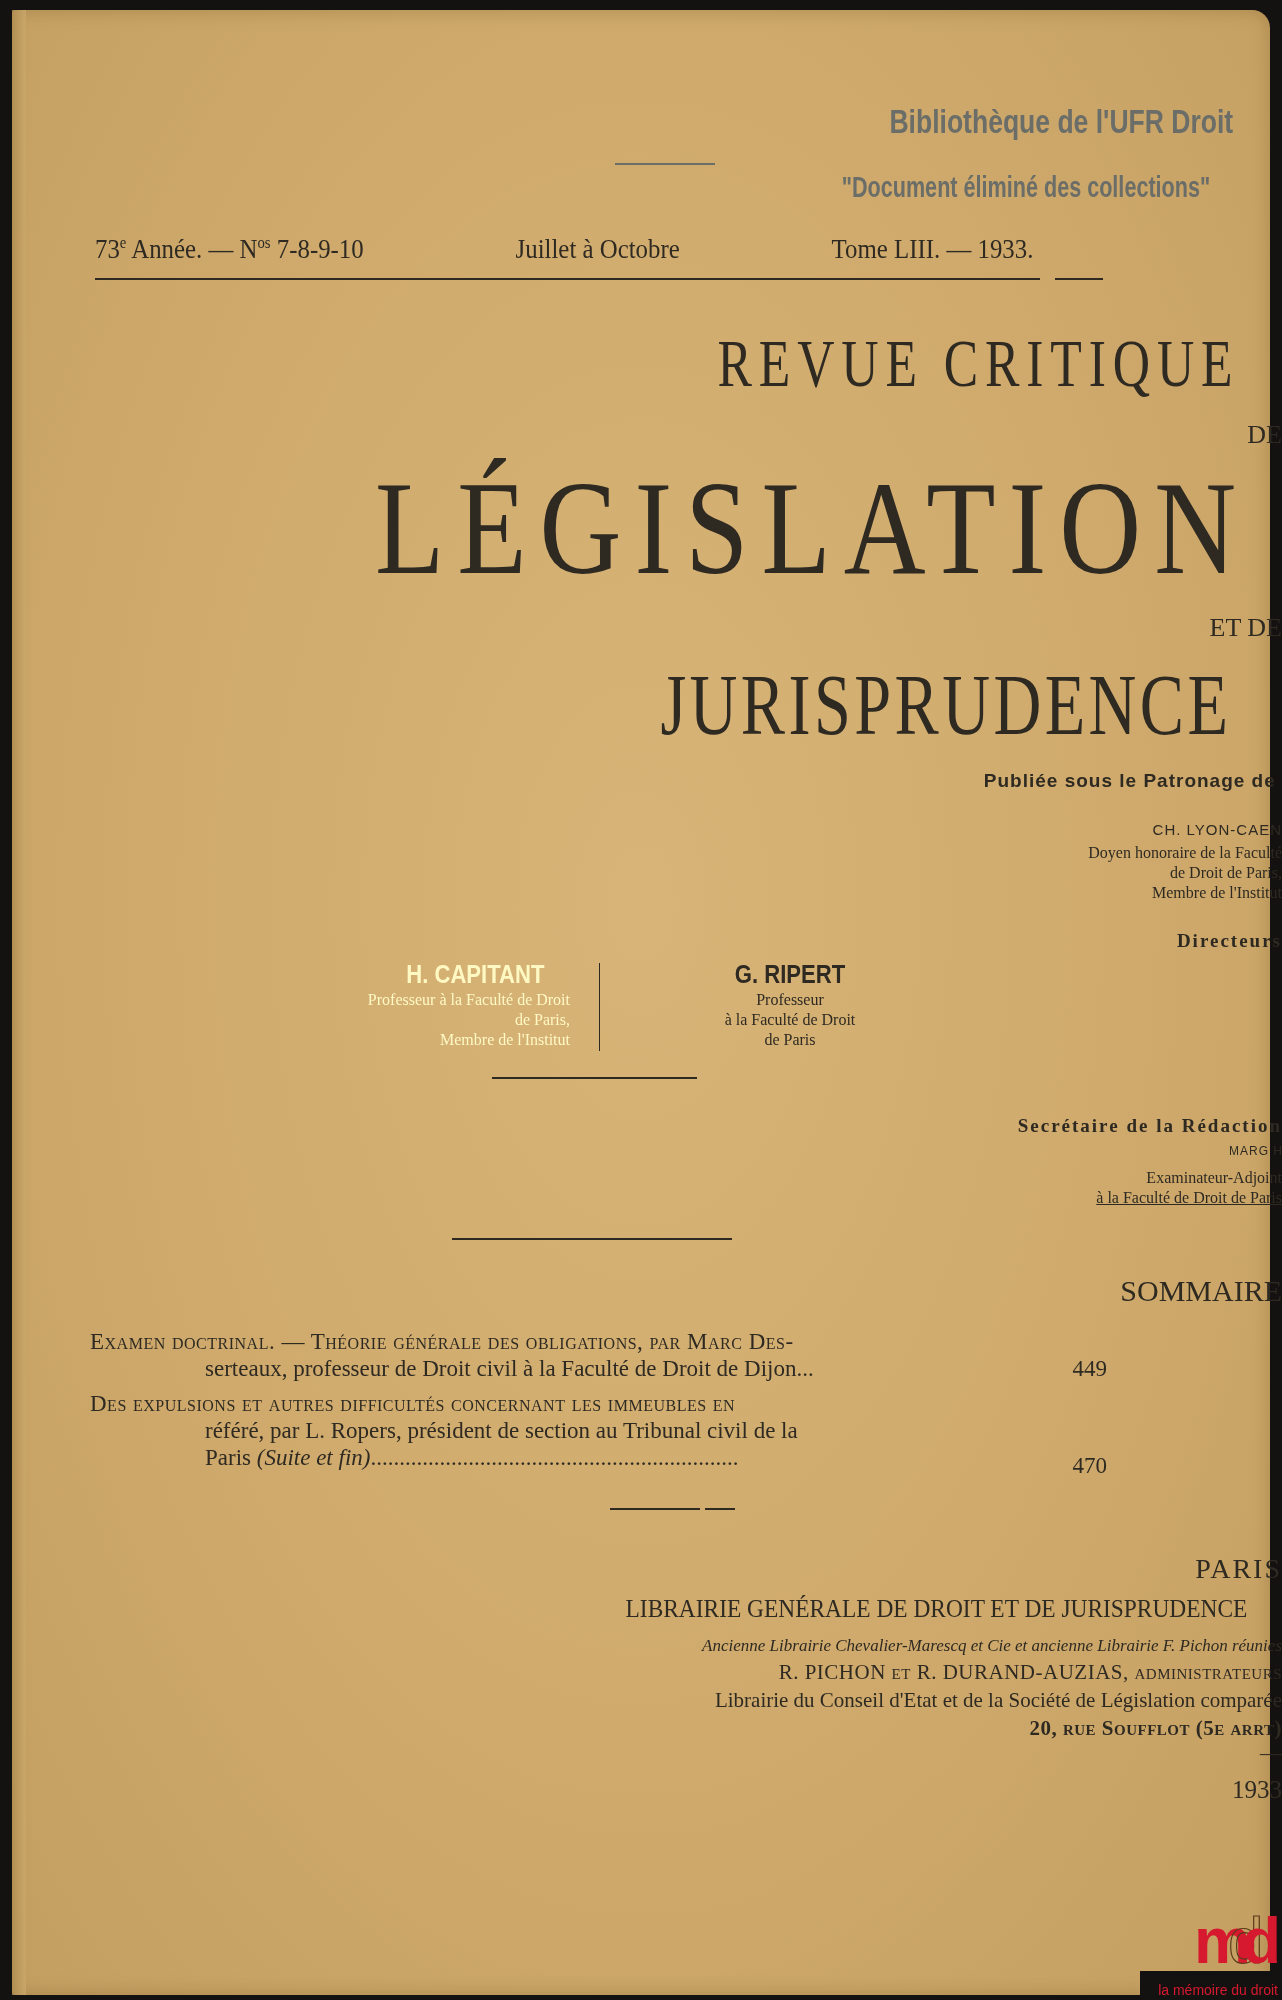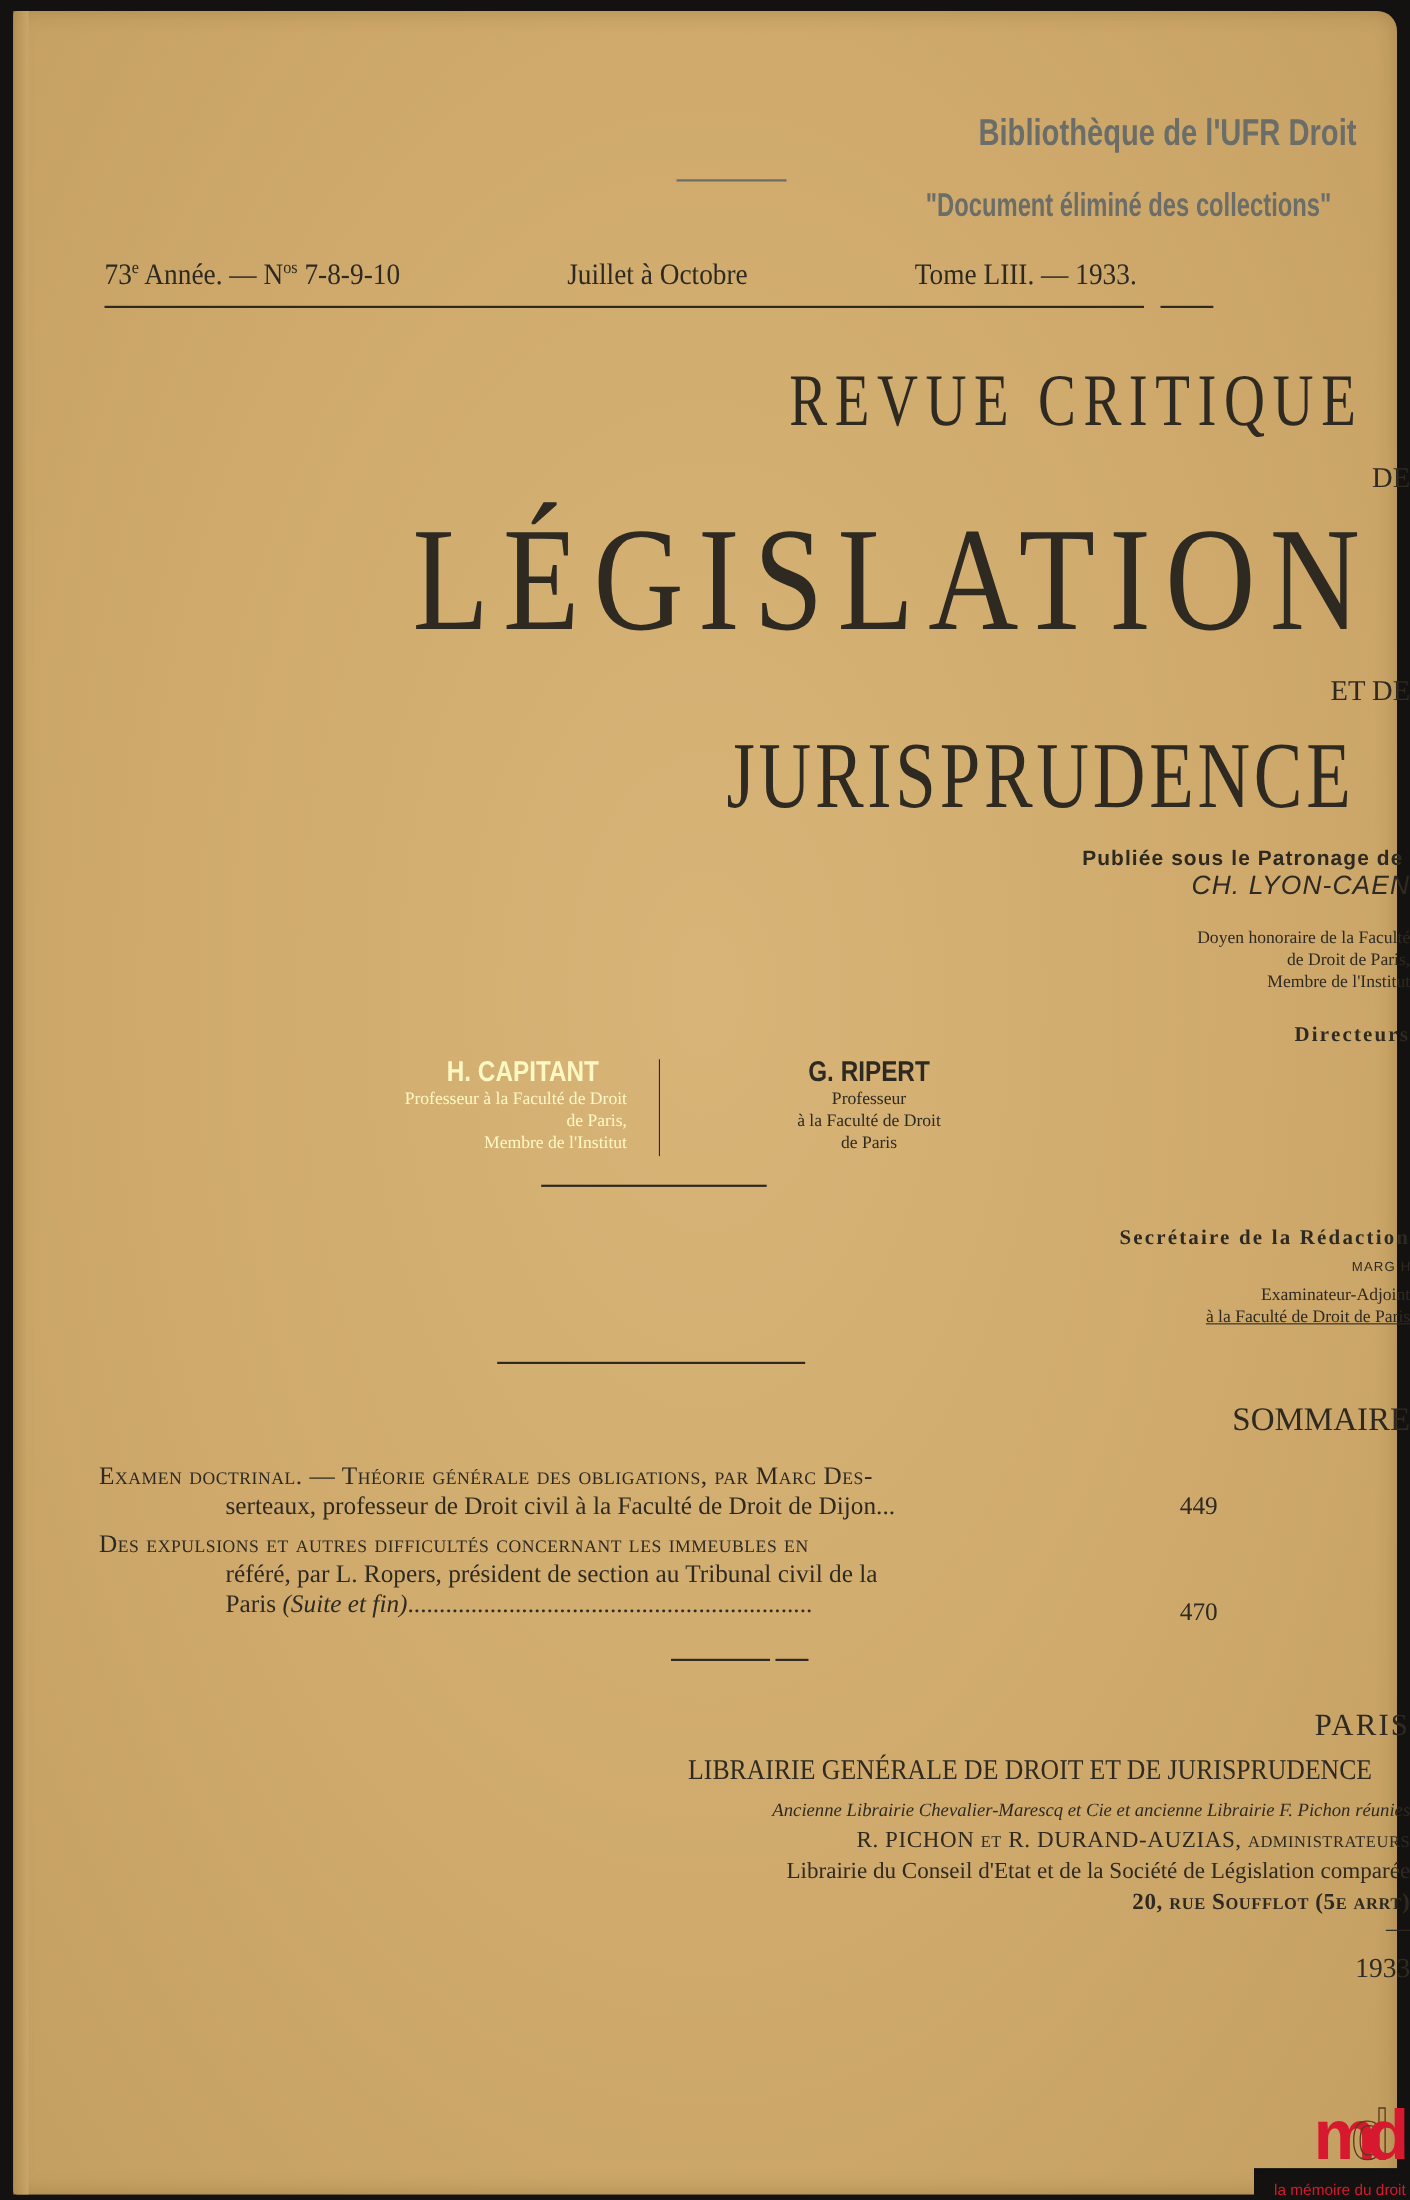--- a/index.html
+++ b/index.html
@@ -55,21 +55,21 @@
 <div class="line big" style="top:420px; font-size:26px;">DE</div>
 <div class="line big" style="top:458px; font-size:122px; letter-spacing:14px;">
   <span style="display:inline-block; transform:scaleX(0.93) scaleY(1.1);">LÉGISLATION</span>
 </div>
 <div class="line big" style="top:613px; font-size:26px;">ET DE</div>
 <div class="line big" style="top:660px; font-size:78px; letter-spacing:4px;">
   <span style="display:inline-block; transform:scaleX(0.85) scaleY(1.1);">JURISPRUDENCE</span>
 </div>
 
 <div class="line sans" style="top:770px; font-size:19px; font-weight:bold; letter-spacing:1px;margin-left:40px;">Publiée sous le Patronage de MM.</div>
-<div class="line sans" style="top:792px; font-size:24px; letter-spacing:1px;font-style:italic;">CH. LYON-CAEN</div>
+<div class="line sans" style="top:821px; font-size:15px; letter-spacing:1px;">CH. LYON-CAEN</div>
 <div class="line serif" style="top:843px; font-size:16px; line-height:20px;">Doyen honoraire de la Faculté</div>
 <div class="line serif" style="top:863px; font-size:16px; line-height:20px;">de Droit de Paris,</div>
 <div class="line serif" style="top:883px; font-size:16px; line-height:20px;">Membre de l'Institut</div>
 
 <div class="line serif" style="top:930px; font-size:19px; font-weight:bold; letter-spacing:2px;">Directeurs</div>
 
 <div style="position:absolute; top:958px; left:230px; width:340px; text-align:right; color:#fef9c3;">
   <div class="sans" style="font-size:26px; font-weight:bold; line-height:32px; transform:scaleX(0.85);">H. CAPITANT</div>
   <div class="serif" style="font-size:16px; line-height:20px;">Professeur à la Faculté de Droit</div>
   <div class="serif" style="font-size:16px; line-height:20px;">de Paris,</div>

